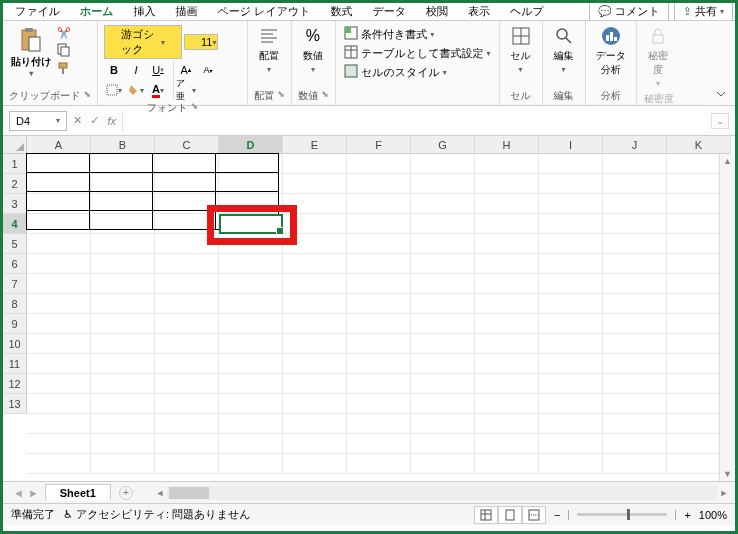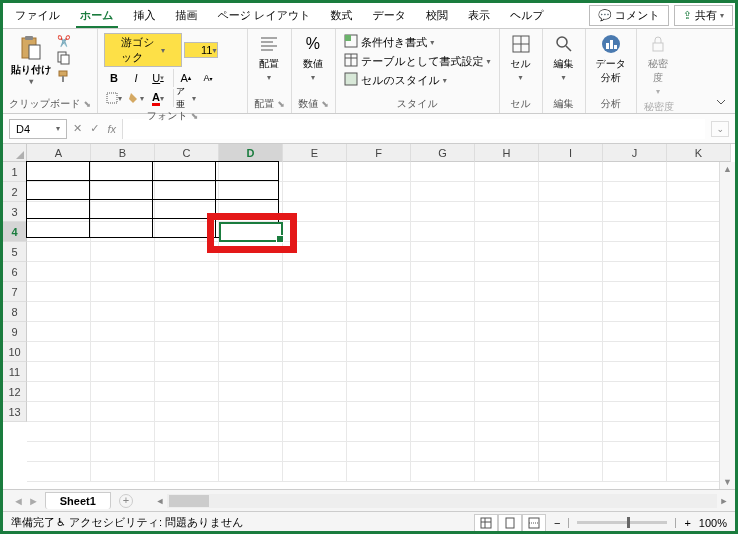--- a/index.html
+++ b/index.html
@@ -1,26 +1,26 @@
 <!DOCTYPE html>
 <html><head>
 <meta charset="utf-8">
 <style>
 * { box-sizing: border-box; margin: 0; padding: 0; font-family: 'Meiryo', 'Yu Gothic', sans-serif; }
 body { width: 738px; height: 534px; border: 3px solid #1a7c3e; background: #fff; overflow: hidden; font-size: 11px; }
-.menu-bar { display: flex; align-items: center; background: #fff; border-bottom: 1px solid #ccc; height: 26px; padding: 0 2px; }
+.menu-bar { display: flex; align-items: center; background: #fff; border-bottom: 1px solid #ccc; height: 18px; padding: 0 2px; }
 .menu-tab { padding: 4px 10px; cursor: pointer; font-size: 11px; }
 .menu-tab.active { color: #1a7c3e; font-weight: bold; position: relative; }
 .menu-tab.active::after { content: ''; position: absolute; bottom: -1px; left: 6px; right: 6px; height: 2.5px; background: #1a7c3e; }
 .menu-right { margin-left: auto; display: flex; }
 .menu-btn { padding: 2px 8px; border: 1px solid #bbb; margin-left: 5px; font-size: 11px; display: flex; align-items: center; gap: 3px; }
 .ribbon { display: flex; background: #fafafa; border-bottom: 1px solid #ccc; height: 85px; }
 .ribbon-group { display: flex; flex-direction: column; border-right: 1px solid #ddd; padding: 2px 6px 0; }
 .ribbon-group-content { flex: 1; display: flex; align-items: flex-start; gap: 4px; }
-.ribbon-group-label { text-align: center; font-size: 10px; color: #555; padding: 2px 0; display: flex; justify-content: center; align-items: center; gap: 2px; }
+.ribbon-group-label { text-align: center; font-size: 10px; color: #555; padding: 2px 0; display: flex; justify-content: center; align-items: flex-start; gap: 2px; }
 .paste-btn { display: flex; flex-direction: column; align-items: center; padding: 2px; font-weight: bold; }
 .clipboard-icon { width: 26px; height: 30px; display:flex; align-items:center; justify-content:center; }
 .font-group { display: flex; flex-direction: column; gap: 2px; padding-top: 2px; }
 .font-row { display: flex; gap: 2px; align-items: center; }
 .select-box { border: 1px solid #bbb; background: #fde047; padding: 1px 16px; font-size: 11px; display: flex; align-items: center; justify-content: space-between; }
 .font-name { width: 78px; }
 .font-size { width: 32px; }
 .icon-btn { width: 20px; height: 18px; display: flex; align-items: center; justify-content: center; font-size: 11px; cursor: pointer; }
 .vert-stack { display: flex; flex-direction: column; align-items: center; padding: 2px 4px; gap: 2px; }
 .big-icon { width: 22px; height: 22px; display:flex; align-items:center; justify-content:center; }
@@ -56,21 +56,21 @@
 .vscroll { position: absolute; right: 0; top: 18px; width: 16px; bottom: 0; background: #f5f5f5; border-left: 1px solid #ddd; }
 .vscroll-btn { height: 14px; text-align: center; color: #888; font-size: 9px; line-height: 14px; }
 .sheet-tabs-row { display: flex; align-items: center; height: 22px; border-top: 1px solid #ccc; background: #f5f5f5; padding: 0 4px; }
 .nav-arrows { display: flex; gap: 4px; color: #aaa; padding: 0 6px; }
 .sheet-tab { background: #fff; border: 1px solid #ccc; border-bottom: none; padding: 2px 14px; font-size: 11px; border-radius: 0 0 3px 3px; font-weight: bold; }
 .add-sheet { margin-left: 8px; color: #888; border: 1px solid #ccc; border-radius: 50%; width: 14px; height: 14px; line-height: 11px; text-align: center; font-size: 11px; }
 .hscroll { flex: 1; margin-left: 20px; display: flex; align-items: center; }
 .hscroll-track { flex: 1; height: 14px; background: #eee; display: flex; align-items: center; }
 .hscroll-thumb { width: 40px; height: 12px; background: #ccc; margin-left: 2px; }
 .hscroll-btn { width: 14px; text-align: center; color: #888; font-size: 9px; }
-.status-bar { display: flex; align-items: center; height: 22px; border-top: 1px solid #ccc; background: #f5f5f5; padding: 0 8px; font-size: 11px; gap: 1px; }
+.status-bar { display: flex; align-items: center; height: 22px; border-top: 1px solid #ccc; background: #f5f5f5; padding: 0 8px; font-size: 11px; gap: 8px; }
 .status-right { margin-left: auto; display: flex; align-items: center; gap: 8px; }
 .view-btns { display: flex; gap: 0; }
 .view-btn { width: 24px; height: 18px; border: 1px solid #ccc; display: flex; align-items: center; justify-content: center; background: #fff; }
 .zoom-slider { width: 90px; height: 3px; background: #ccc; position: relative; }
 .zoom-slider::after { content: ''; position: absolute; left: 55%; top: -4px; width: 3px; height: 11px; background: #666; }
 .zoom-sep { width: 1px; height: 10px; background: #aaa; }
 .tri { font-size: 8px; color: #666; }
 .small-launcher { font-size: 9px; color: #999; margin-left: 1px; }
 .ribbon { position: relative; }
 </style>
@@ -246,23 +246,20 @@
           </div>
         <div class="style-row">
             <span><svg width="14" height="14">
                 <rect x="1" y="1" width="12" height="12" fill="#d8e8d8" stroke="#555"></rect>
               </svg></span>
             <span>セルのスタイル</span>
             <span class="tri">▾</span>
           </div>
       </div>
     </div>
-    <div class="ribbon-group-label">
-        <span>スタイル</span>
-      </div>
   </div>
 
   <div class="ribbon-group" style="min-width:40px">
     <div class="ribbon-group-content">
       <div class="vert-stack">
         <div class="big-icon">
             <svg width="20" height="20">
               <rect x="2" y="2" width="16" height="16" fill="none" stroke="#555"></rect>
               <line x1="2" y1="10" x2="18" y2="10" stroke="#555"></line>
               <line x1="10" y1="2" x2="10" y2="18" stroke="#555"></line>

